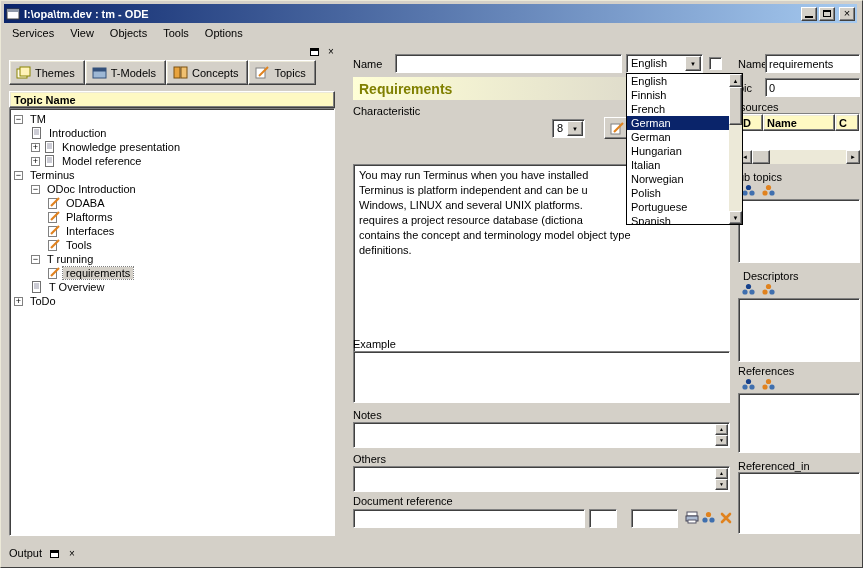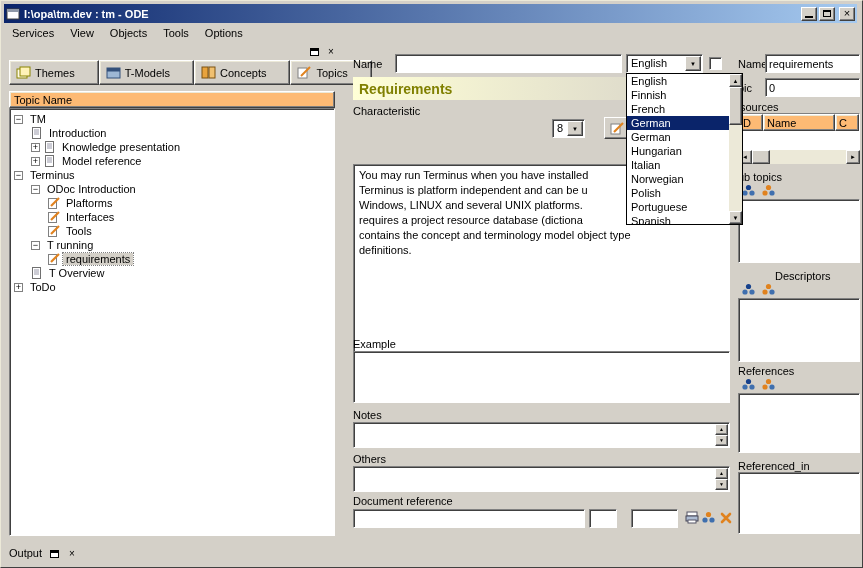--- a/index.html
+++ b/index.html
@@ -31,23 +31,24 @@
   }
   .glyph-min { display:block; width:8px; height:2px; background:#000; margin-top:7px; }
   .glyph-max { display:block; width:8px; height:7px; border:1px solid #000; border-top:2px solid #000; }
   #menubar {
     position:absolute; left:3px; top:23px; width:853px; height:20px;
     display:flex; align-items:flex-start;
   }
   .menu-item { padding:3px 8px; }
   
   .raised {
-    background:#fdba74;
+    background:#fef9c3;
     border:1px solid; border-color:#fff #404040 #404040 #fff;
     box-shadow: inset -1px -1px 0 #808080, inset 1px 1px 0 #ece9d8;
+    font-weight: bold;
   }
   .sunken {
     background:#fff;
     border:1px solid; border-color:#808080 #fff #fff #808080;
     box-shadow: inset 1px 1px 0 #404040;
   }
   .abs { position:absolute; }
   .abs-label { position:absolute; white-space:nowrap; }
   input.field {
     position:absolute; background:#fff; font:11px "Liberation Sans",sans-serif;
@@ -66,21 +67,21 @@
     background:#d4d0c8; border:1px solid; border-color:#fff #404040 #404040 #fff;
     box-shadow: inset -1px -1px 0 #808080;
     display:flex; align-items:center; justify-content:center;
   }
   .mini-window-icon { display:block; width:9px; height:8px; border:1px solid #000; border-top:3px solid #000; background:#fff; }
   
   #pane-icons { position:absolute; left:306px; top:44px; display:flex; gap:3px; }
   #pane-icons .mini-btn { width:14px; height:13px; font-size:10px; border:none; box-shadow:none; background:transparent; }
   #tabs { position:absolute; left:8px; top:59px; height:25px; display:flex; }
   .tab {
-    display:flex; align-items:center; gap:4px; padding:0 23px 0 6px; height:25px;
+    display:flex; align-items:center; gap:4px; padding:0 9px 0 6px; height:25px;
     background:#d4d0c8; border:1px solid; border-color:#fff #404040 #404040 #fff;
     box-shadow: inset -1px -1px 0 #808080, inset 1px 1px 0 #ece9d8;
   }
   #topic-header {
     position:absolute; left:8px; top:90px; width:326px; height:17px;
     padding:1px 4px; line-height:14px;
   }
   #tree-box {
     position:absolute; left:8px; top:107px; width:326px; height:428px;
     background:#fff; overflow:hidden; padding-top:3px;
@@ -272,20 +273,29 @@
         <div class="tree-label">Model reference</div>
       </div>
       <div class="tree-row" style="padding-left: 4px;">
         <div class="expand-box">−</div>
         <div class="tree-label">Terminus</div>
       </div>
       <div class="tree-row" style="padding-left: 21px;">
         <div class="expand-box">−</div>
         <div class="tree-label">ODoc Introduction</div>
       </div>
+      <div class="tree-row" style="padding-left: 38px;">
+        <div class="tree-icon">
+          <svg width="12" height="12" viewBox="0 0 12 12">
+            <rect x="0.5" y="1.5" width="8" height="10" fill="#ffffff" stroke="#808080"></rect>
+            <line x1="3" y1="9" x2="11" y2="1" stroke="#e0821e" stroke-width="2.2"></line>
+          </svg>
+        </div>
+        <div class="tree-label">ODABA</div>
+      </div>
       <div class="tree-row" style="padding-left: 38px; text-align: center;">
         <div class="tree-icon">
           <svg width="12" height="12" viewBox="0 0 12 12">
             <rect x="0.5" y="1.5" width="8" height="10" fill="#ffffff" stroke="#808080"></rect>
             <line x1="3" y1="9" x2="11" y2="1" stroke="#e0821e" stroke-width="2.2"></line>
           </svg>
         </div>
         <div class="tree-label">Plaftorms</div>
       </div>
       <div class="tree-row" style="padding-left: 38px;">
@@ -467,21 +477,21 @@
           <svg width="15" height="13">
             <circle cx="4" cy="9" r="2.6" fill="#e0821e"></circle>
             <circle cx="11" cy="9" r="2.6" fill="#3f6fae"></circle>
             <circle cx="7.5" cy="3.5" r="2.6" fill="#e0821e"></circle>
           </svg>
         </span>
       </span>
   </div>
   <div class="panel-box" style="left:737px; top:198px; width:122px; height:64px;"></div>
 
-  <span class="abs-label" style="left:774px; top:269px;">Descriptors</span>
+  <span class="abs-label" style="left:742px; top:269px;">Descriptors</span>
   <div class="icon-row" style="left:739px; top:281px;">
     <span class="icon-btn">
         <span style="display:flex;">
           <svg width="15" height="13">
             <circle cx="4" cy="9" r="2.6" fill="#3f6fae"></circle>
             <circle cx="11" cy="9" r="2.6" fill="#3f6fae"></circle>
             <circle cx="7.5" cy="3.5" r="2.6" fill="#16418c"></circle>
           </svg>
         </span>
       </span>

